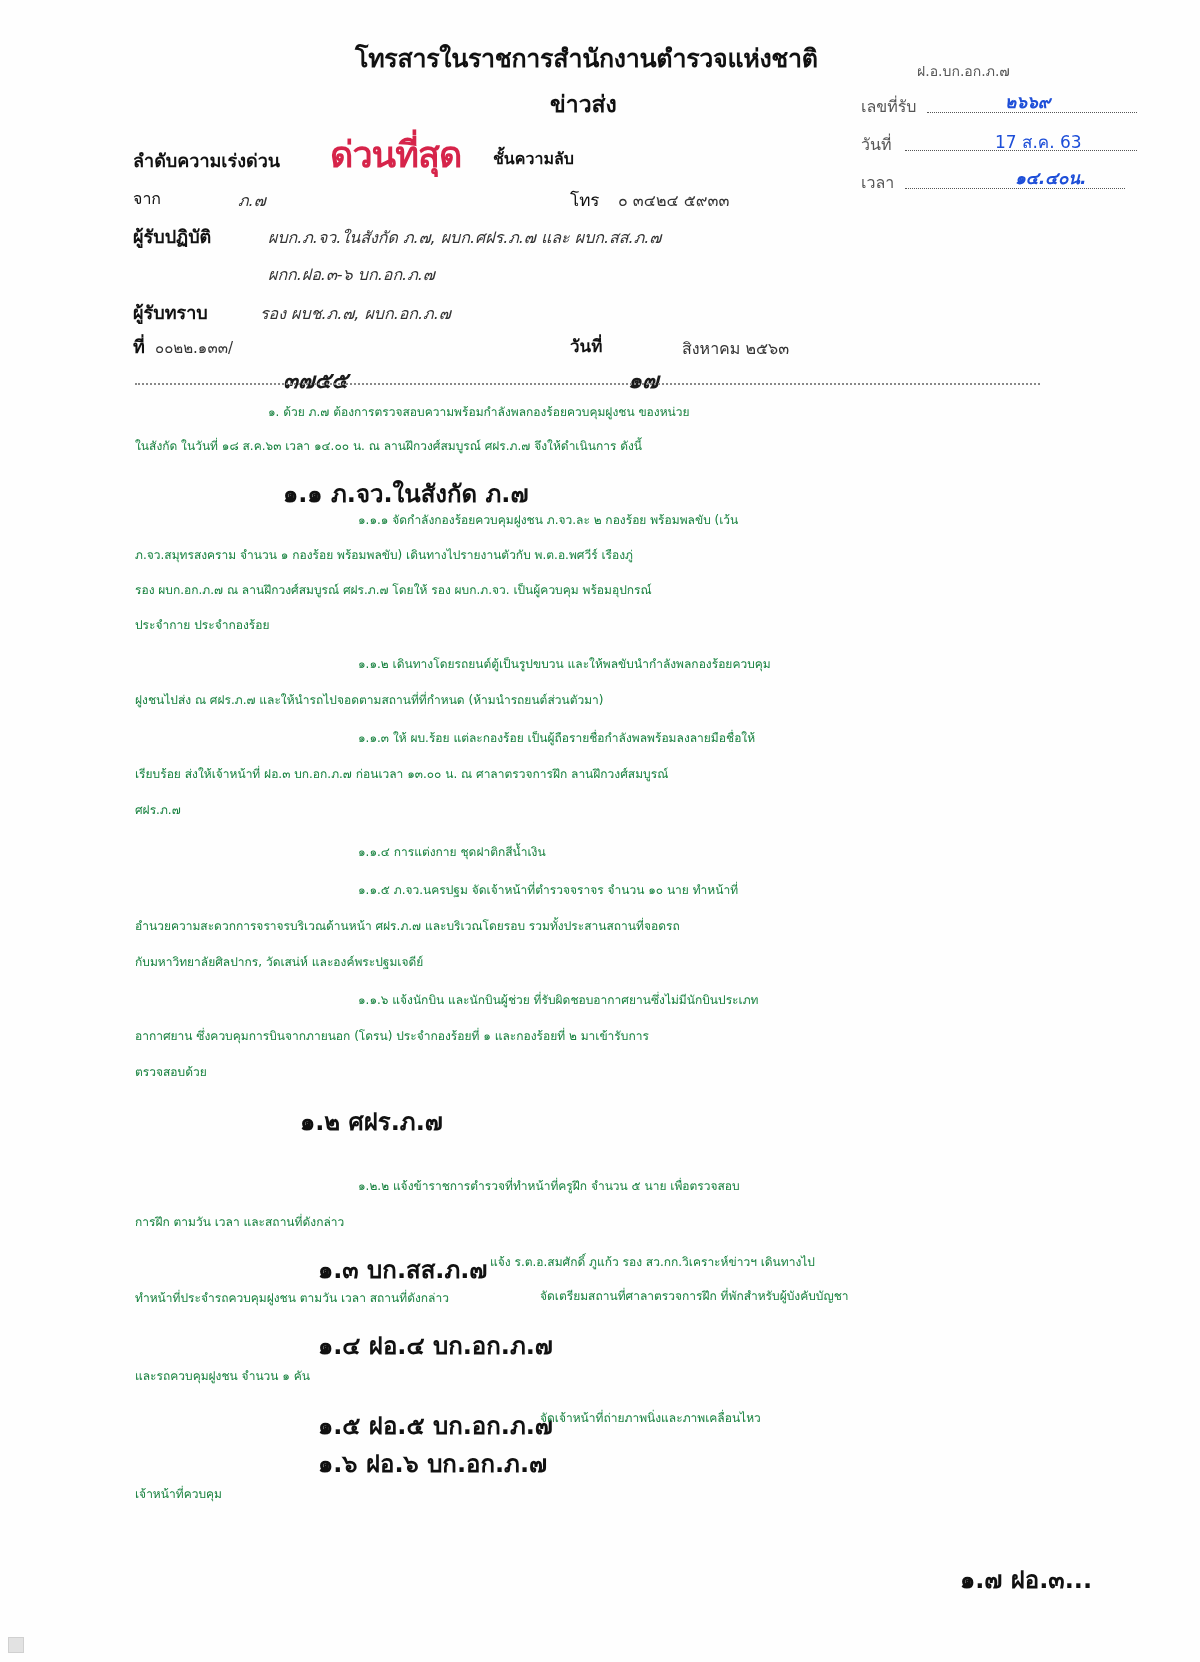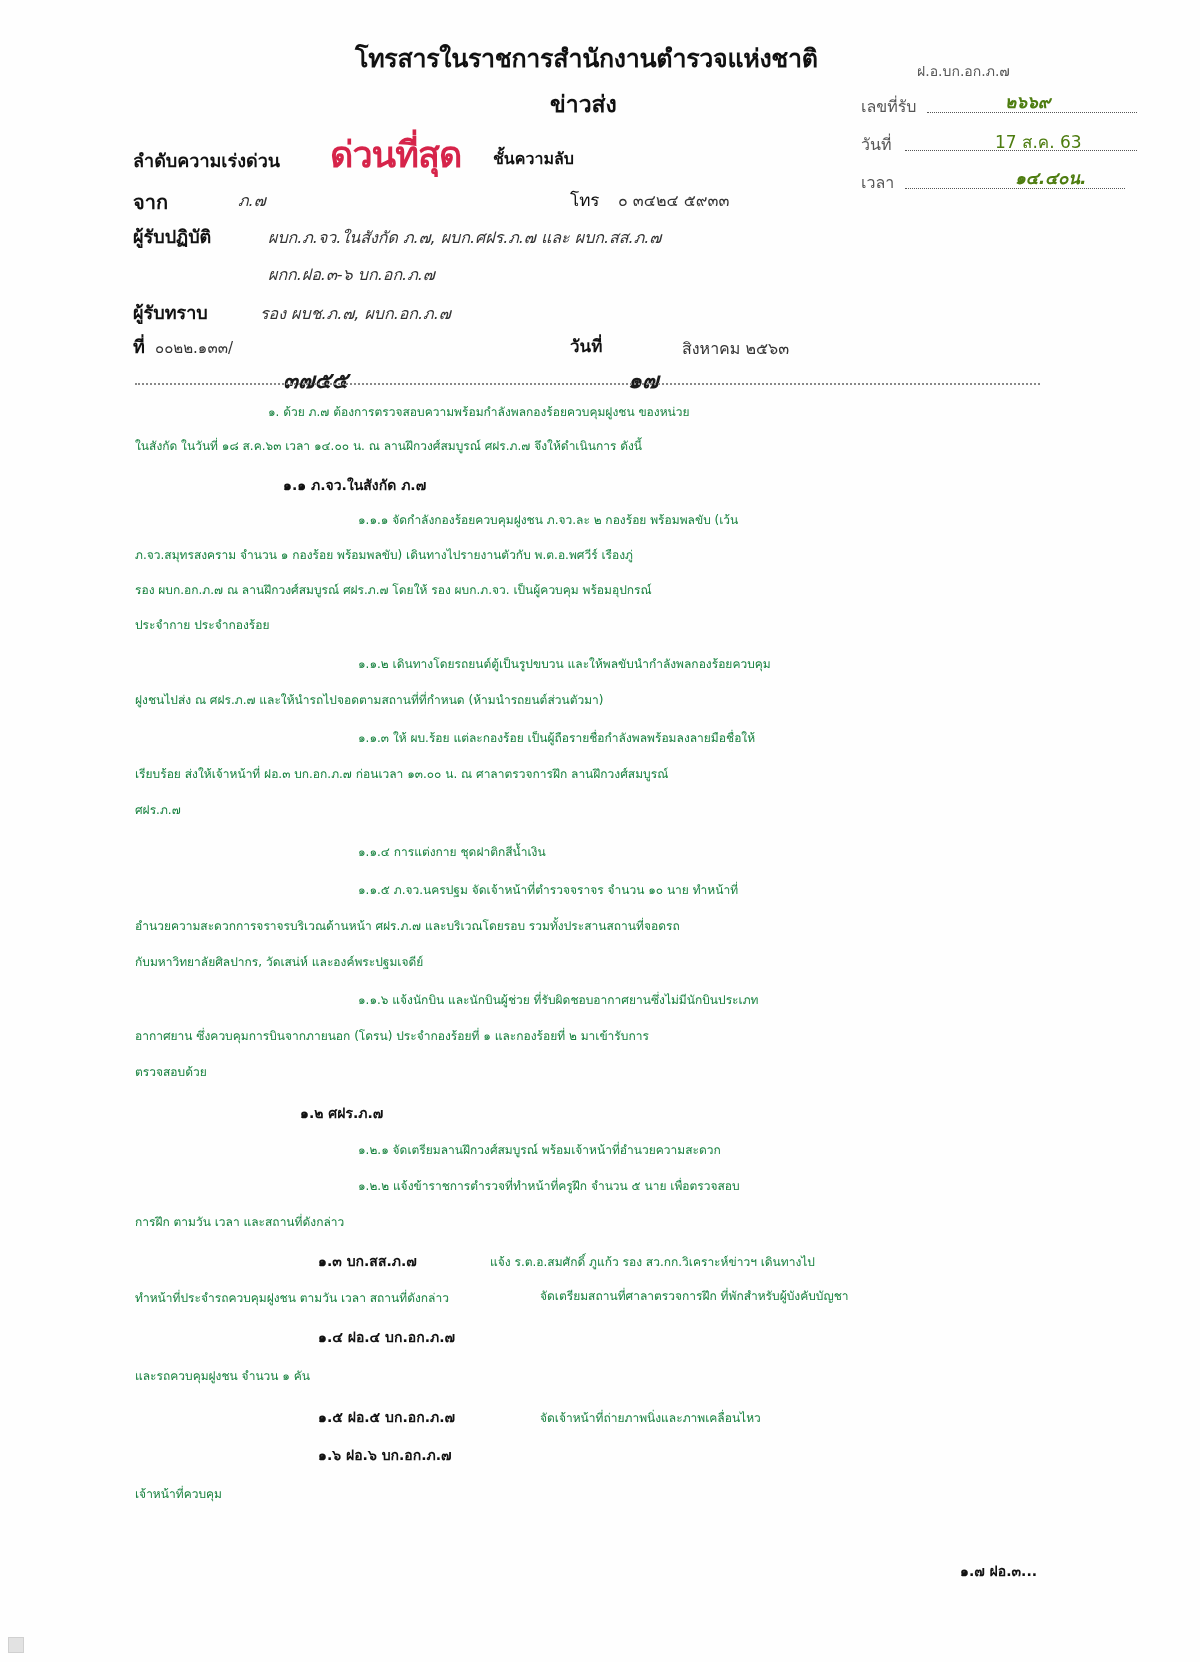--- a/index.html
+++ b/index.html
@@ -8,43 +8,43 @@
     font-family: "DejaVu Sans", "Liberation Sans", sans-serif; color: #222;
   }
   .page { position: absolute; left: 0; top: 0; width: 1200px; height: 1662px; background: #fefefe; }
   .abs { position: absolute; white-space: nowrap; }
   .title { left: 355px; top: 38px; font-size: 25px; font-weight: bold; color: #111; letter-spacing: -0.3px; }
   .subtitle { left: 550px; top: 86px; font-size: 23px; font-weight: bold; color: #111; }
   .label { font-size: 18px; font-weight: bold; color: #111; }
   .val { font-size: 16px; color: #333; font-style: italic; }
   .urgent { left: 330px; top: 126px; font-size: 36px; font-weight: bold; color: #d6244a; letter-spacing: -1px; }
   .stamp { font-size: 16px; color: #555; }
-  .stamp-hand { font-size: 17px; color: #4d7c0f; font-style: italic; }
+  .stamp-hand { font-size: 17px; color: #1d4ed8; font-style: italic; }
   .dots { border-bottom: 1.5px dotted #555; }
   .hand { color: #1b1b1b; font-style: italic; font-weight: bold; font-size: 22px; margin-top: 37px; }
   .sep { left: 135px; top: 383px; width: 905px; border-top: 2px dotted #888; }
   .body-text { font-size: 12px; color: #15803d; }
-  .bold-text { font-size: 14px; font-weight: bold; color: #111; }
+  .bold-text { font-size: 24px; font-weight: bold; color: #111; }
   .stamp-box { left: 855px; top: 56px; width: 285px; height: 170px; }
   .watermark { left: 8px; top: 1637px; width: 14px; height: 14px; background: #e2e2e2; border: 1px solid #d0d0d0; }
   .watermark-text { left: 28px; top: 1638px; font-size: 9px; color: #d6d6d6; }
 </style>
 </head>
 <body>
 
 <div class="page">
 
   <div class="abs title">โทรสารในราชการสำนักงานตำรวจแห่งชาติ</div>
   <div class="abs subtitle">ข่าวส่ง</div>
 
   <div class="abs label" style="left:133px; top:146px;">ลำดับความเร่งด่วน</div>
   <div class="abs urgent">ด่วนที่สุด</div>
   <div class="abs label" style="left:493px; top:146px; font-size:16px;">ชั้นความลับ</div>
 
-  <div class="abs label" style="left:133px; top:186px; font-weight:bold; font-size:20px;">จาก</div>
+  <div class="abs label" style="left:133px; top:186px; font-weight:normal; font-size:16px;">จาก</div>
   <div class="abs val" style="left:238px; top:188px;">ภ.๗</div>
   <div class="abs label" style="left:570px; top:186px; font-weight:normal; font-size:17px;">โทร</div>
   <div class="abs val" style="left:618px; top:188px; font-style:normal;">๐ ๓๔๒๔ ๕๙๓๓</div>
 
   <div class="abs label" style="left:133px; top:222px;">ผู้รับปฏิบัติ</div>
   <div class="abs val" style="left:268px; top:225px;">ผบก.ภ.จว.ในสังกัด ภ.๗, ผบก.ศฝร.ภ.๗ และ ผบก.สส.ภ.๗</div>
   <div class="abs val" style="left:268px; top:262px;">ผกก.ฝอ.๓-๖ บก.อก.ภ.๗</div>
 
   <div class="abs label" style="left:133px; top:298px;">ผู้รับทราบ</div>
   <div class="abs val" style="left:260px; top:301px;">รอง ผบช.ภ.๗, ผบก.อก.ภ.๗</div>
@@ -94,21 +94,20 @@
   <div class="abs body-text" style="left:358px; top:880px;">๑.๑.๕ ภ.จว.นครปฐม  จัดเจ้าหน้าที่ตำรวจจราจร จำนวน ๑๐ นาย ทำหน้าที่</div>
   <div class="abs body-text" style="left:135px; top:916px;">อำนวยความสะดวกการจราจรบริเวณด้านหน้า ศฝร.ภ.๗ และบริเวณโดยรอบ รวมทั้งประสานสถานที่จอดรถ</div>
   <div class="abs body-text" style="left:135px; top:952px;">กับมหาวิทยาลัยศิลปากร, วัดเสน่ห์ และองค์พระปฐมเจดีย์</div>
 
   <div class="abs body-text" style="left:358px; top:990px;">๑.๑.๖ แจ้งนักบิน และนักบินผู้ช่วย ที่รับผิดชอบอากาศยานซึ่งไม่มีนักบินประเภท</div>
   <div class="abs body-text" style="left:135px; top:1026px;">อากาศยาน ซึ่งควบคุมการบินจากภายนอก (โดรน) ประจำกองร้อยที่ ๑ และกองร้อยที่ ๒ มาเข้ารับการ</div>
   <div class="abs body-text" style="left:135px; top:1062px;">ตรวจสอบด้วย</div>
 
   <div class="abs bold-text" style="left:300px; top:1102px;">๑.๒ ศฝร.ภ.๗</div>
 
-  <div class="abs body-text" style="left:358px; top:1140px;">๑.๒.๑ จัดเตรียมลานฝึกวงศ์สมบูรณ์ พร้อมเจ้าหน้าที่อำนวยความสะดวก</div>
   <div class="abs body-text" style="left:358px; top:1176px;">๑.๒.๒  แจ้งข้าราชการตำรวจที่ทำหน้าที่ครูฝึก จำนวน ๕ นาย เพื่อตรวจสอบ</div>
   <div class="abs body-text" style="left:135px; top:1212px;">การฝึก ตามวัน เวลา และสถานที่ดังกล่าว</div>
 
   <div class="abs bold-text" style="left:318px; top:1250px;">๑.๓ บก.สส.ภ.๗</div>
   <div class="abs body-text" style="left:490px; top:1252px;">แจ้ง ร.ต.อ.สมศักดิ์ ภูแก้ว รอง สว.กก.วิเคราะห์ข่าวฯ เดินทางไป</div>
   <div class="abs body-text" style="left:135px; top:1288px;">ทำหน้าที่ประจำรถควบคุมฝูงชน ตามวัน เวลา สถานที่ดังกล่าว</div>
 
   <div class="abs bold-text" style="left:318px; top:1326px;">๑.๔ ฝอ.๔ บก.อก.ภ.๗</div>
   <div class="abs body-text" style="left:540px; top:1286px;">จัดเตรียมสถานที่ศาลาตรวจการฝึก ที่พักสำหรับผู้บังคับบัญชา</div>
   <div class="abs body-text" style="left:135px; top:1366px;">และรถควบคุมฝูงชน จำนวน ๑ คัน</div>

